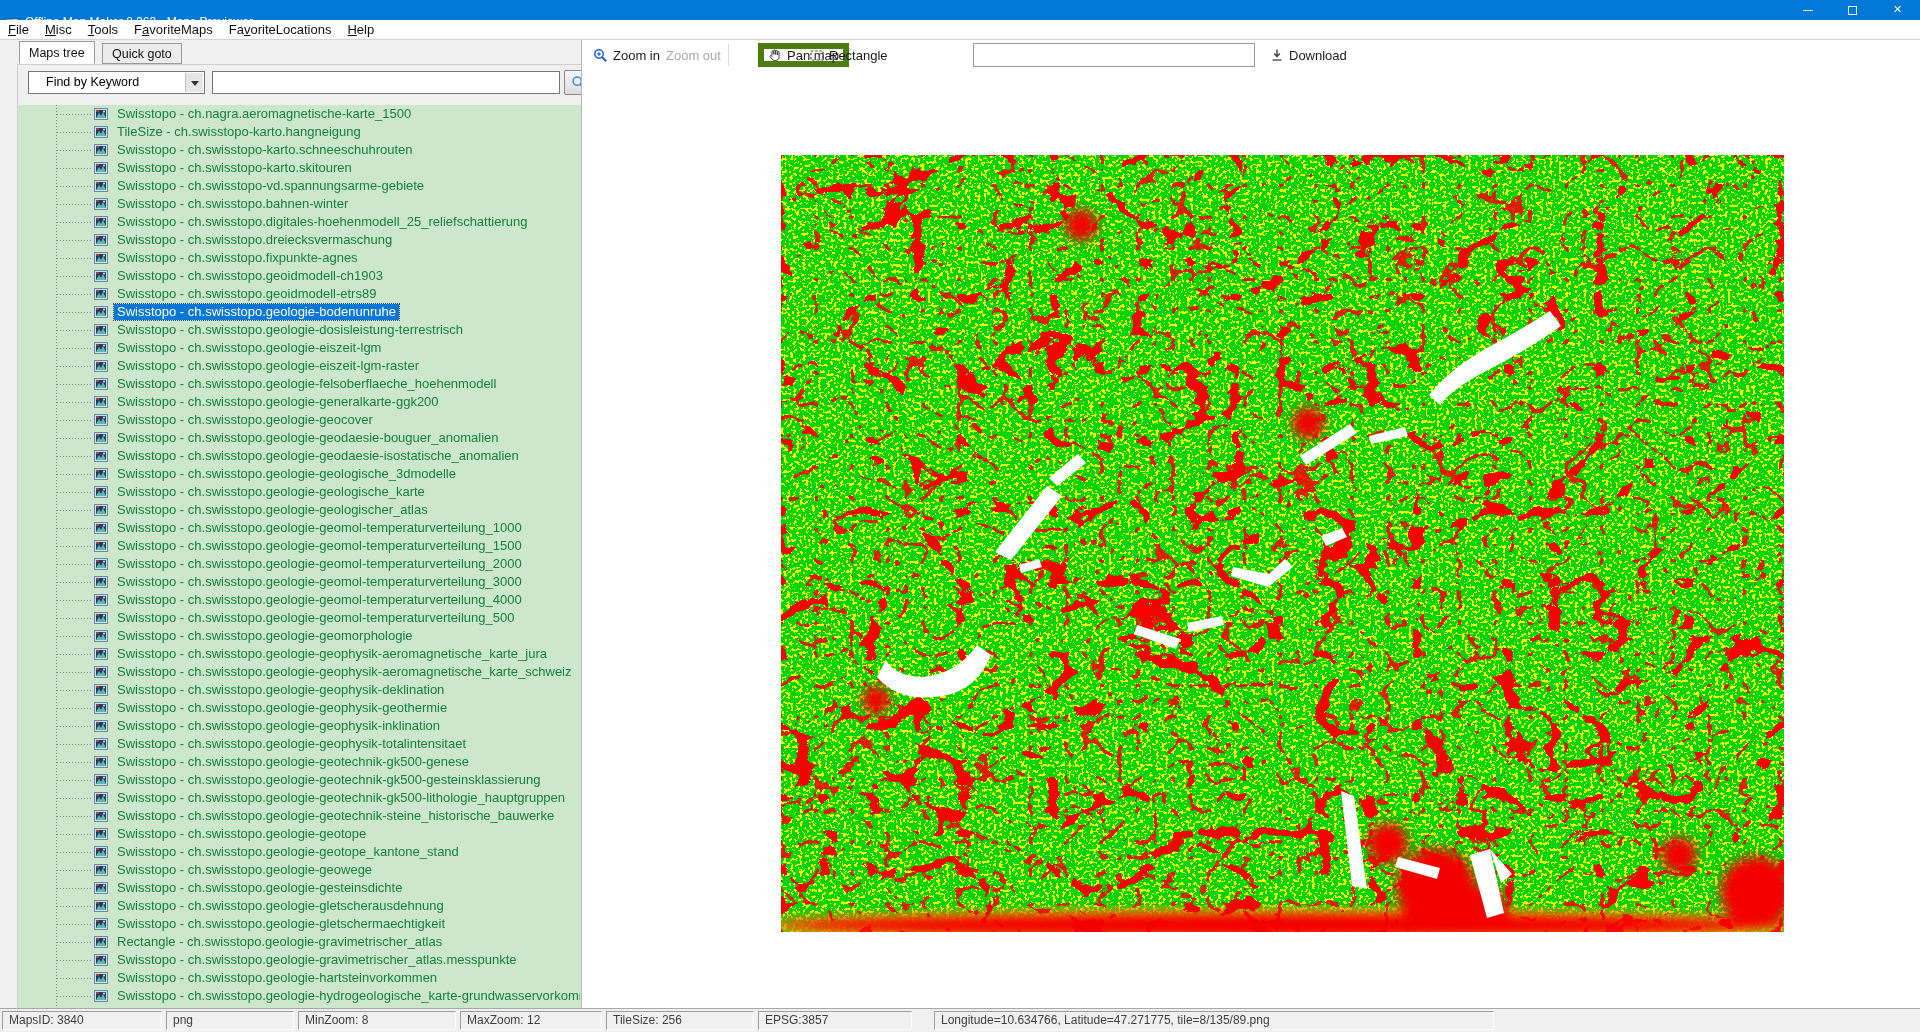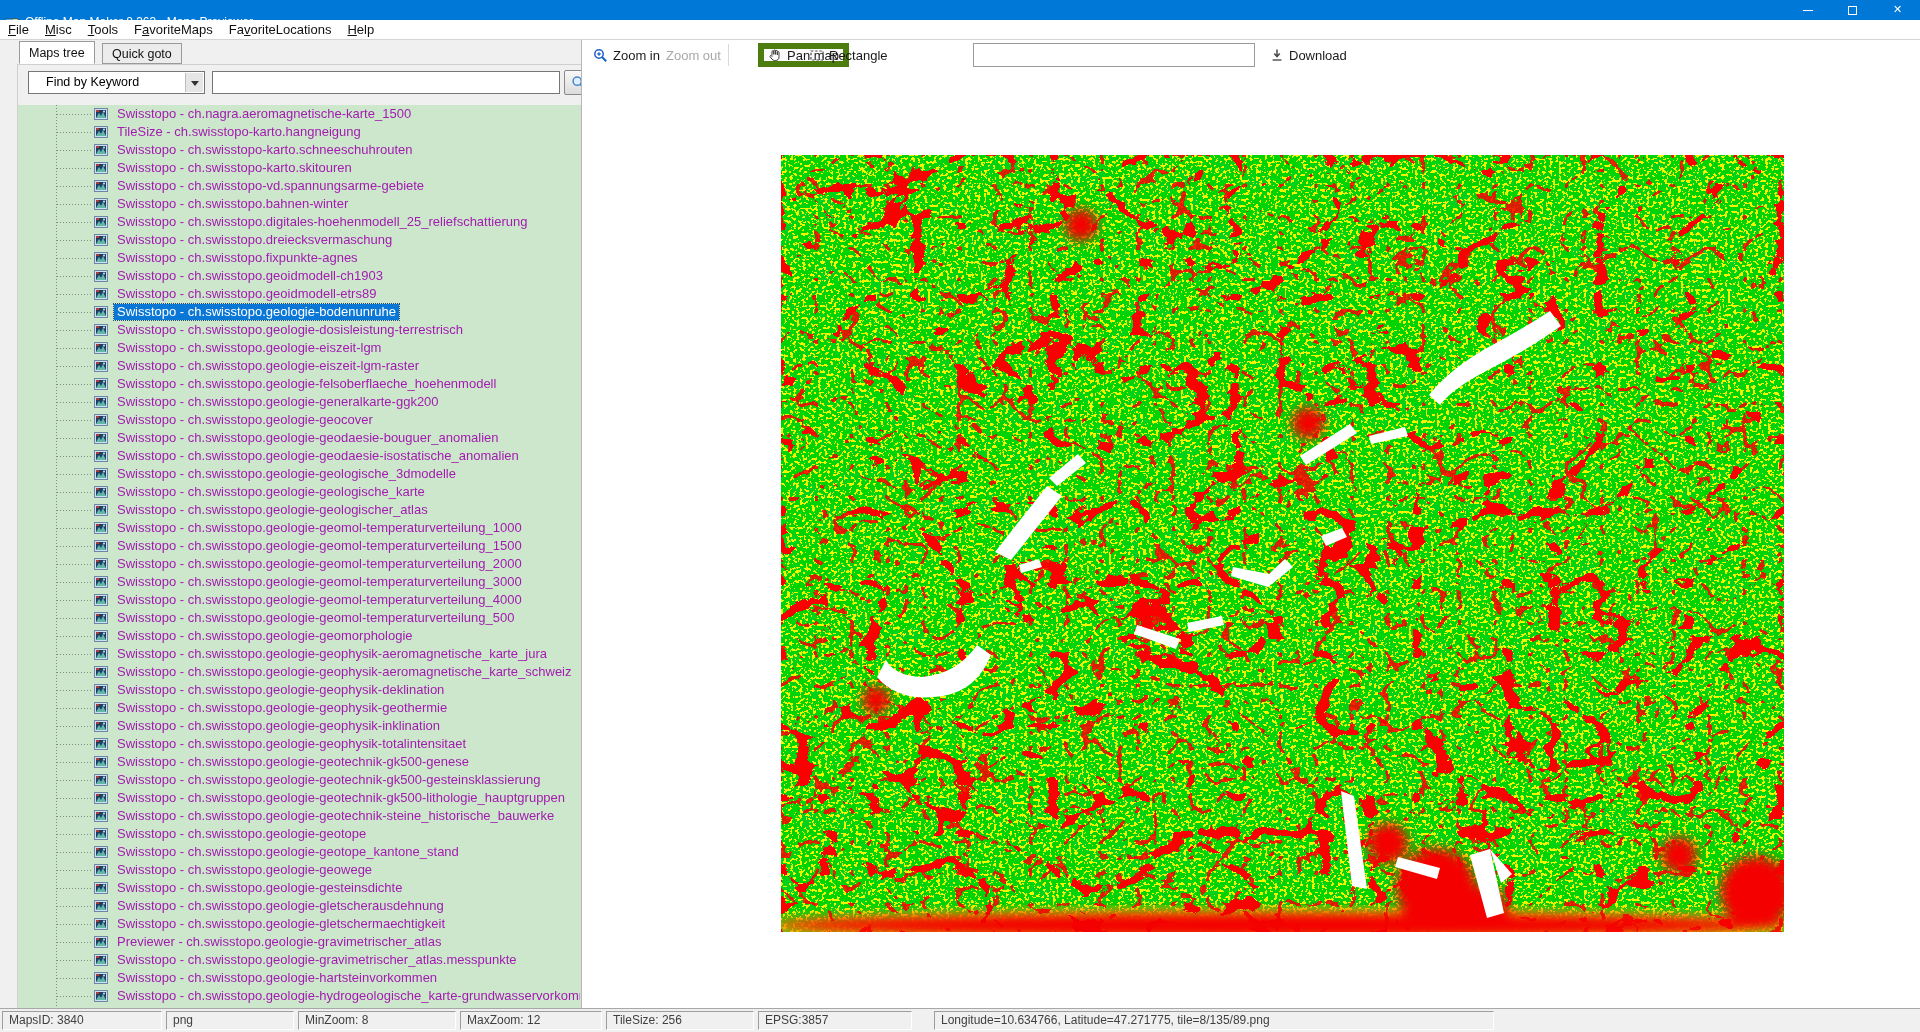--- a/index.html
+++ b/index.html
@@ -47,21 +47,21 @@
                 background:linear-gradient(#f8f8f8,#dcdcdc); border:1px solid #8a8a8a; border-radius:2px; }
 
   .tree { position:absolute; left:0; top:40px; width:562px; height:904px;
           background:var(--tree-bg,#cde7cd); overflow:hidden; }
   .treeline { position:absolute; left:38px; top:0; width:1px; height:100%;
               background-image:repeating-linear-gradient(to bottom,#7f8f7f 0 1px,transparent 1px 3px); }
   .trow { position:relative; height:18px; white-space:nowrap; }
   .trow .stub { position:absolute; left:39px; top:9px; width:35px; height:1px;
                 background-image:repeating-linear-gradient(to right,#7f8f7f 0 1px,transparent 1px 3px); }
   .trow svg.file-ic { position:absolute; left:76px; top:3px; }
-  .trow .lbl { position:absolute; left:96px; top:1px; font-size:13px; line-height:16px; color:#a21caf; padding:0 3px; }
+  .trow .lbl { position:absolute; left:96px; top:1px; font-size:13px; line-height:16px; color:#15803d; padding:0 3px; }
   .trow.selected .lbl { background:var(--sel,#0a77d6); color:#fff; outline:1px dotted #2a4a6a; }
 
   .vscroll { position:absolute; left:562px; top:40px; width:16px; height:904px; background:#f0f0f0;
              border-left:1px solid #dcdcdc; }
   .vthumb { position:absolute; left:2px; top:514px; width:12px; height:50px; background:#c2c2c2; }
 
   
   .right-panel { position:absolute; left:581px; top:40px; width:1339px; height:968px; background:#fff;
                  border-left:1px solid #b6b6b6; }
   .toolbar { position:absolute; left:0; top:0; width:100%; height:32px; background:#fff; font-size:13px; color:#1a1a1a; }
@@ -637,21 +637,21 @@
           </div>
           <div class="trow">
             <span class="stub"></span>
             <svg class="file-ic" width="14" height="12" viewBox="0 0 14 12">
     <rect x="0.5" y="0.5" width="13" height="11" fill="#cfe0ee" stroke="#6a87a8"></rect>
     <rect x="2" y="2" width="10" height="8" fill="#1d3f66"></rect>
     <path d="M2 10 L5 5 L7 8 L9 4 L12 10 Z" fill="#63b8a8"></path>
     <circle cx="10" cy="3.5" r="1" fill="#e8e4da"></circle>
     <rect x="2" y="2" width="3" height="2" fill="#b23a2e"></rect>
   </svg>
-            <span class="lbl">Previewer - ch.swisstopo.geologie-gravimetrischer_atlas</span>
+            <span class="lbl">Rectangle - ch.swisstopo.geologie-gravimetrischer_atlas</span>
           </div>
           <div class="trow">
             <span class="stub"></span>
             <svg class="file-ic" width="14" height="12" viewBox="0 0 14 12">
     <rect x="0.5" y="0.5" width="13" height="11" fill="#cfe0ee" stroke="#6a87a8"></rect>
     <rect x="2" y="2" width="10" height="8" fill="#1d3f66"></rect>
     <path d="M2 10 L5 5 L7 8 L9 4 L12 10 Z" fill="#63b8a8"></path>
     <circle cx="10" cy="3.5" r="1" fill="#e8e4da"></circle>
     <rect x="2" y="2" width="3" height="2" fill="#b23a2e"></rect>
   </svg>

